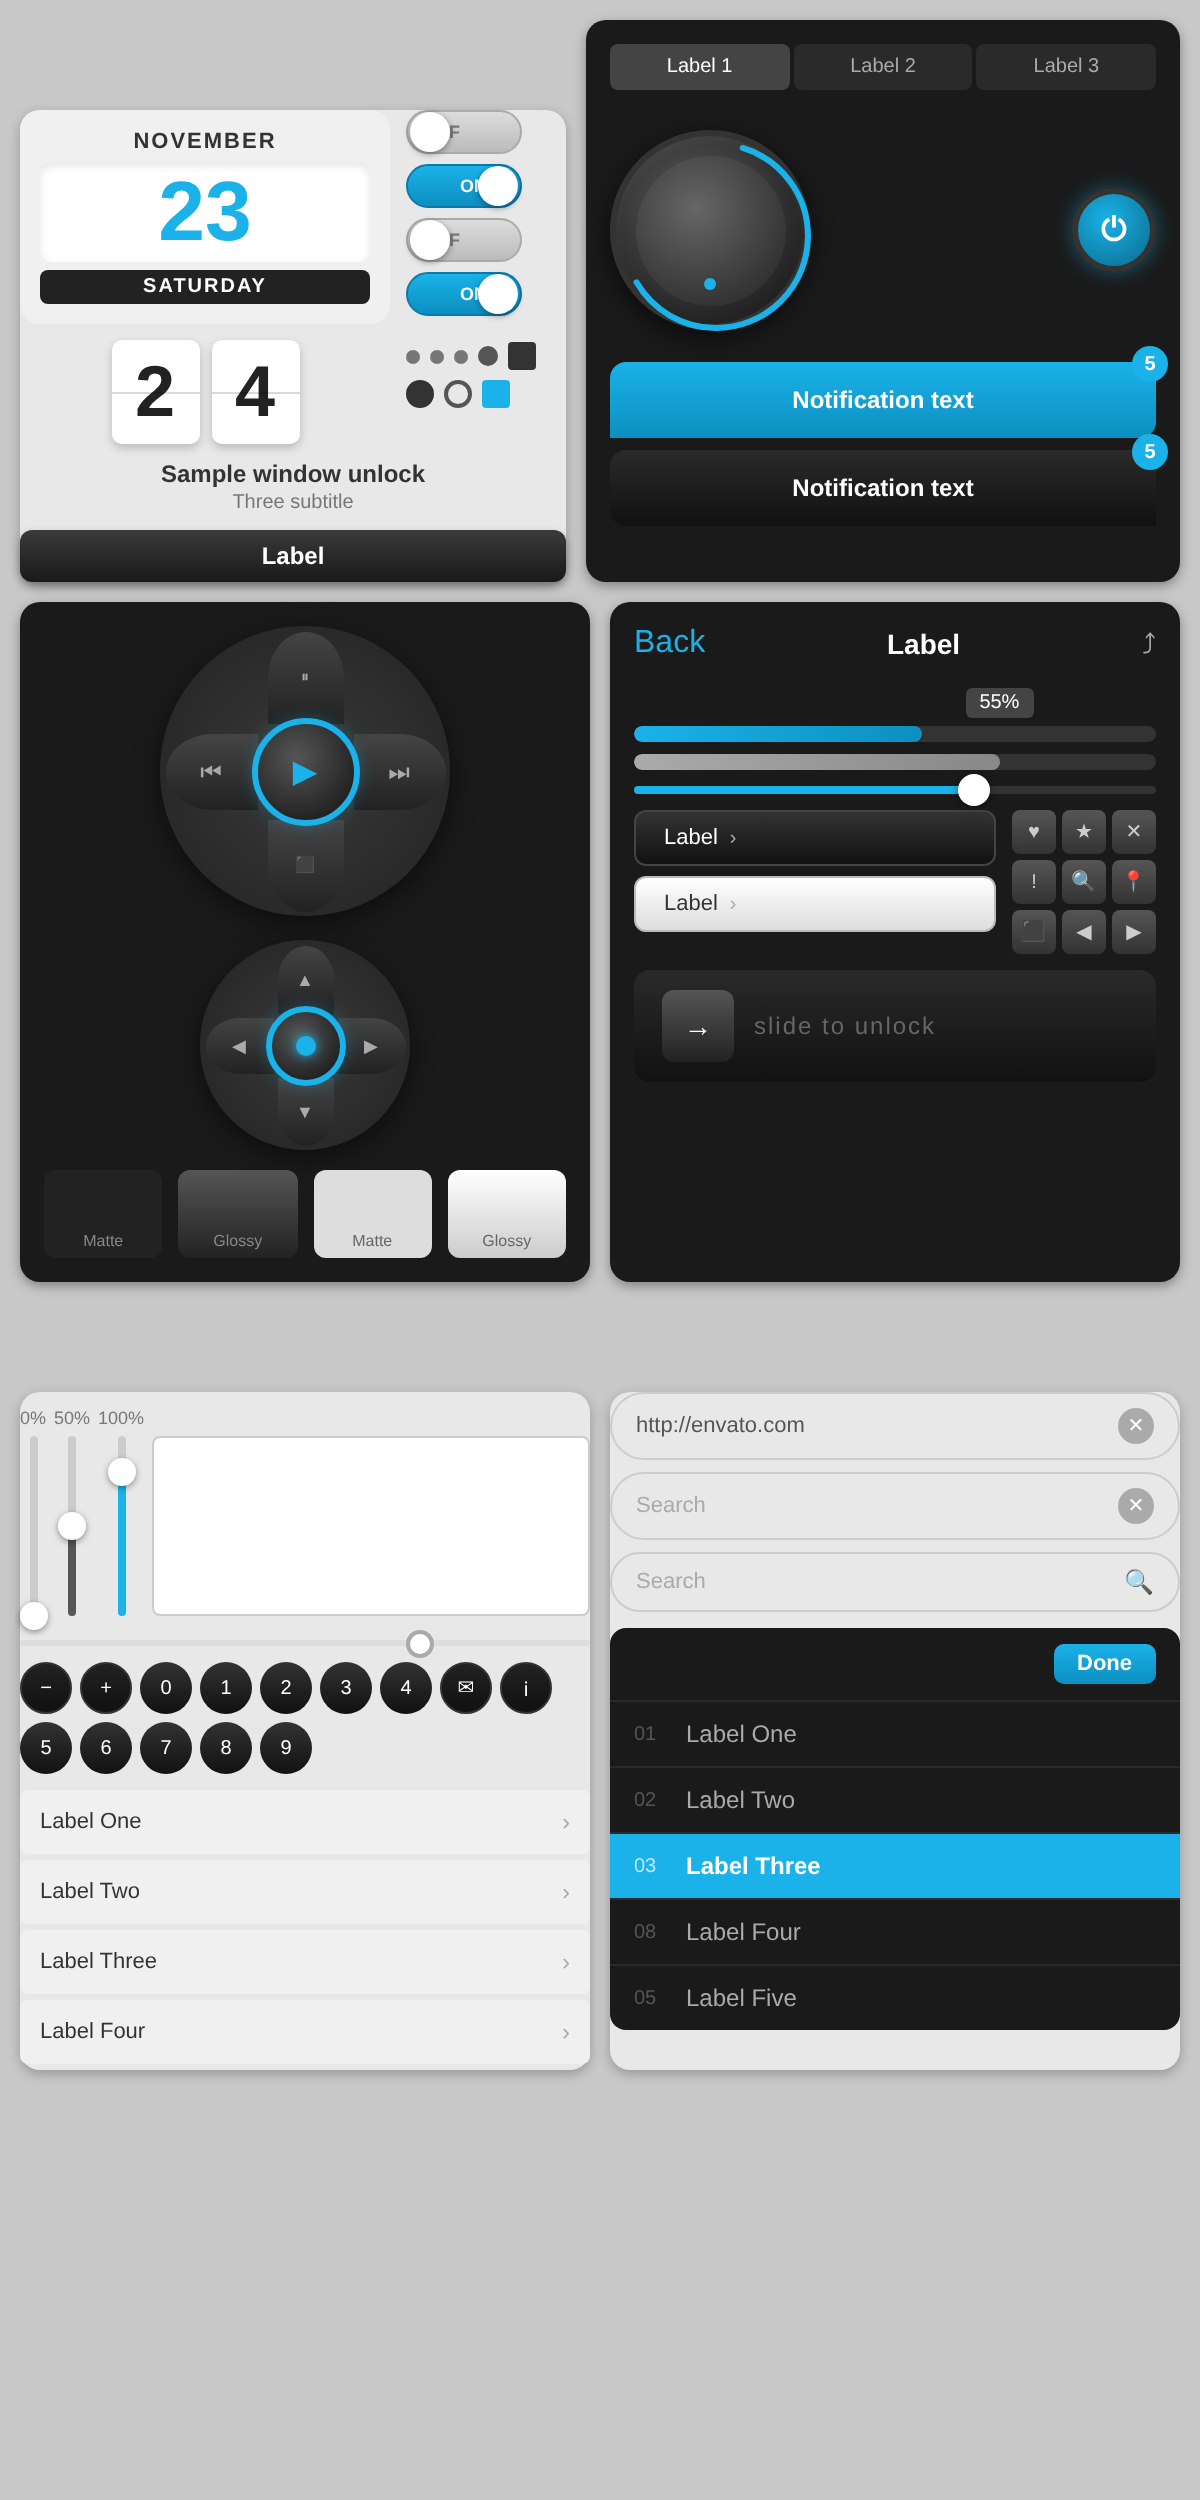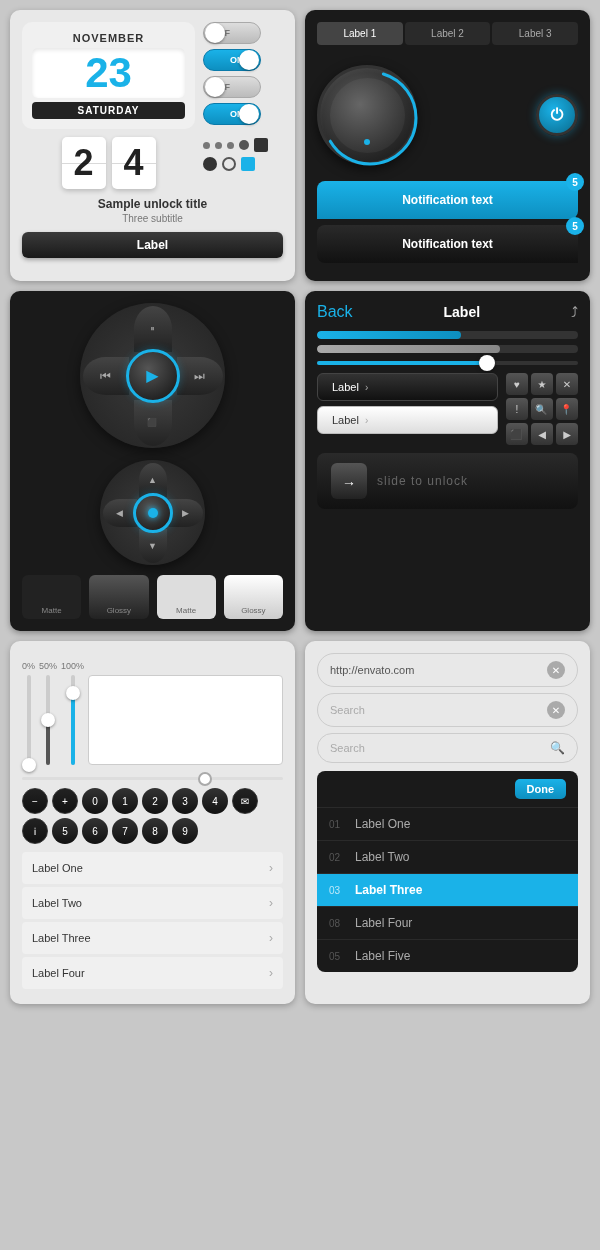--- a/index.html
+++ b/index.html
@@ -18,23 +18,23 @@
     
     .row {
       display: flex;
       gap: 10px;
       width: 100%;
     }
 
     .panel {
       background: #e8e8e8;
       border-radius: 10px;
-      padding: 12px;
       flex: 1;
       box-shadow: 0 2px 6px rgba(0,0,0,0.25);
+      margin-top: 45px;
     }
 
     .panel-dark {
       background: #1a1a1a;
       border-radius: 10px;
       padding: 12px;
       flex: 1;
       box-shadow: 0 2px 6px rgba(0,0,0,0.35);
     }
 
@@ -960,21 +960,21 @@
           <div class="dot-medium"></div>
           <div style="width:14px;height:14px;border-radius:2px;background:#333;"></div>
           <div class="dot-large"></div>
           <div class="radio-empty"></div>
           <div class="square-check"></div>
         </div>
       </div>
     </div>
 
     <div class="window-title-section">
-      <div class="window-title">Sample unlock title</div>
+      <div class="window-title">Sample window unlock</div>
       <div class="window-subtitle">Three subtitle</div>
       <button class="label-btn">Label</button>
     </div>
   </div>
 
   <div class="panel-dark">
 
     <div class="tab-bar">
       <div class="tab-item tab-item-active">Label 1</div>
       <div class="tab-item">Label 2</div>
@@ -1071,20 +1071,23 @@
 
   <div class="panel-dark">
 
     <div class="panel-dark-header">
       <span class="back-btn">Back</span>
       <span class="panel-dark-title">Label</span>
       <span class="panel-dark-share">⤴</span>
     </div>
 
     <div class="progress-section">
+      <div style="text-align:center;margin-bottom:4px;">
+        <span style="background:#444;color:white;font-size:10px;padding:2px 7px;border-radius:3px;margin-left:40%;">55%</span>
+      </div>
       <div class="progress-track">
         <div class="progress-fill-blue" style="width:55%;"></div>
       </div>
       <div class="progress-track">
         <div class="progress-fill-light" style="width:70%;"></div>
       </div>
 
       <div class="slider-track">
         <div class="slider-fill" style="width:65%;"></div>
         <div class="slider-thumb" style="left:65%;"></div>

